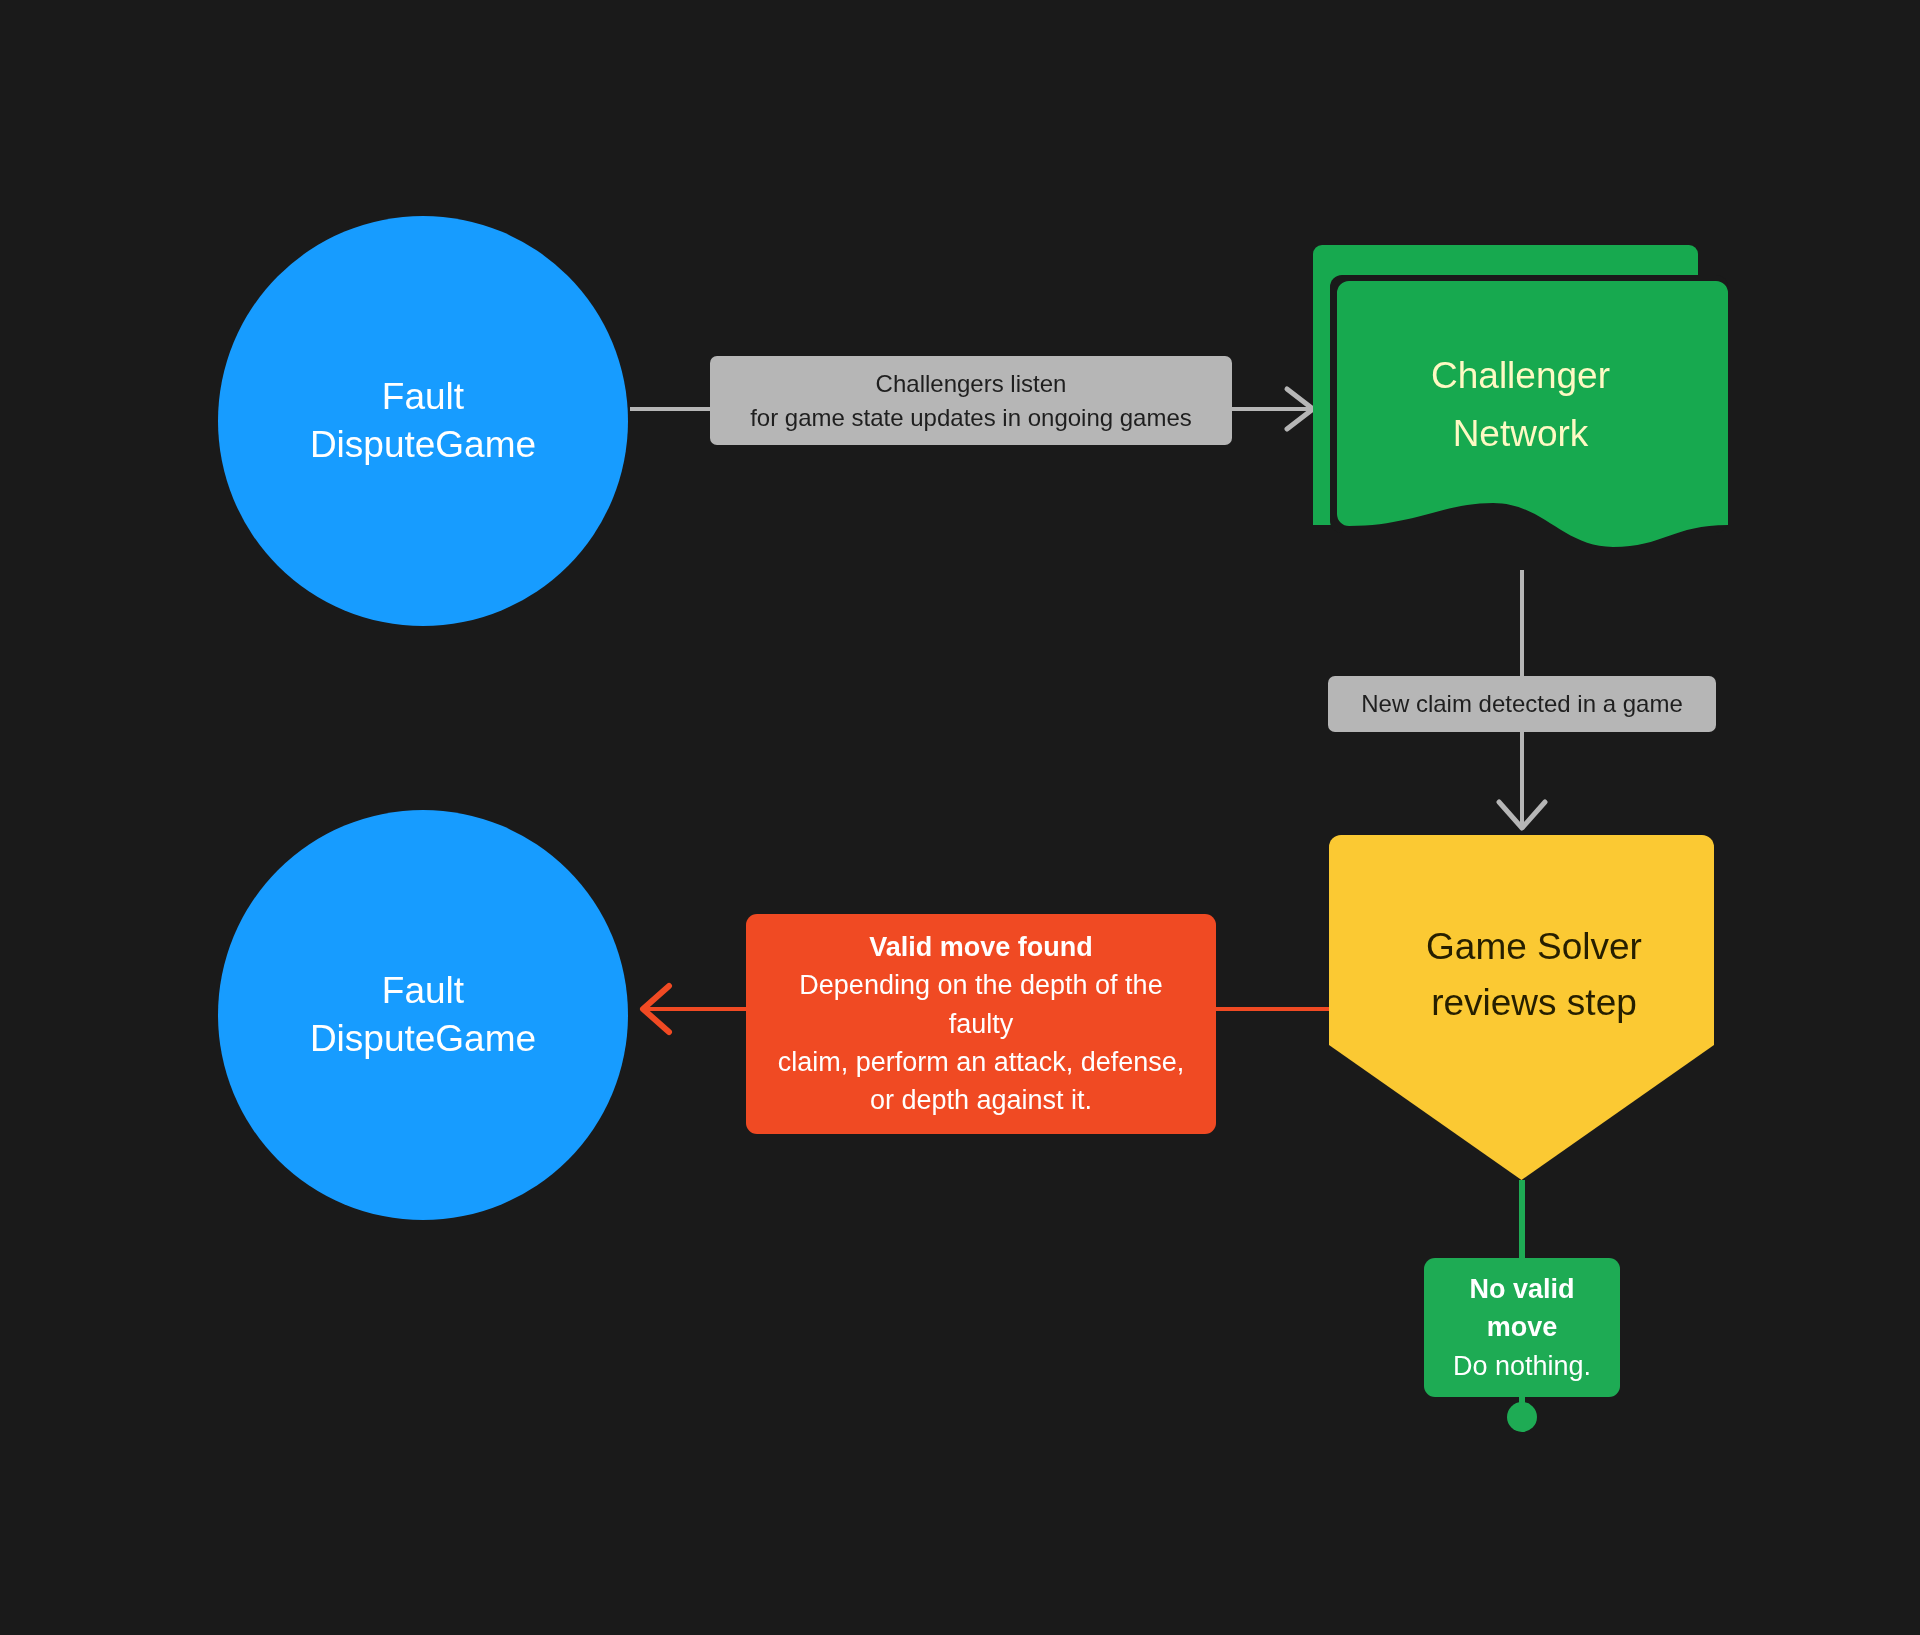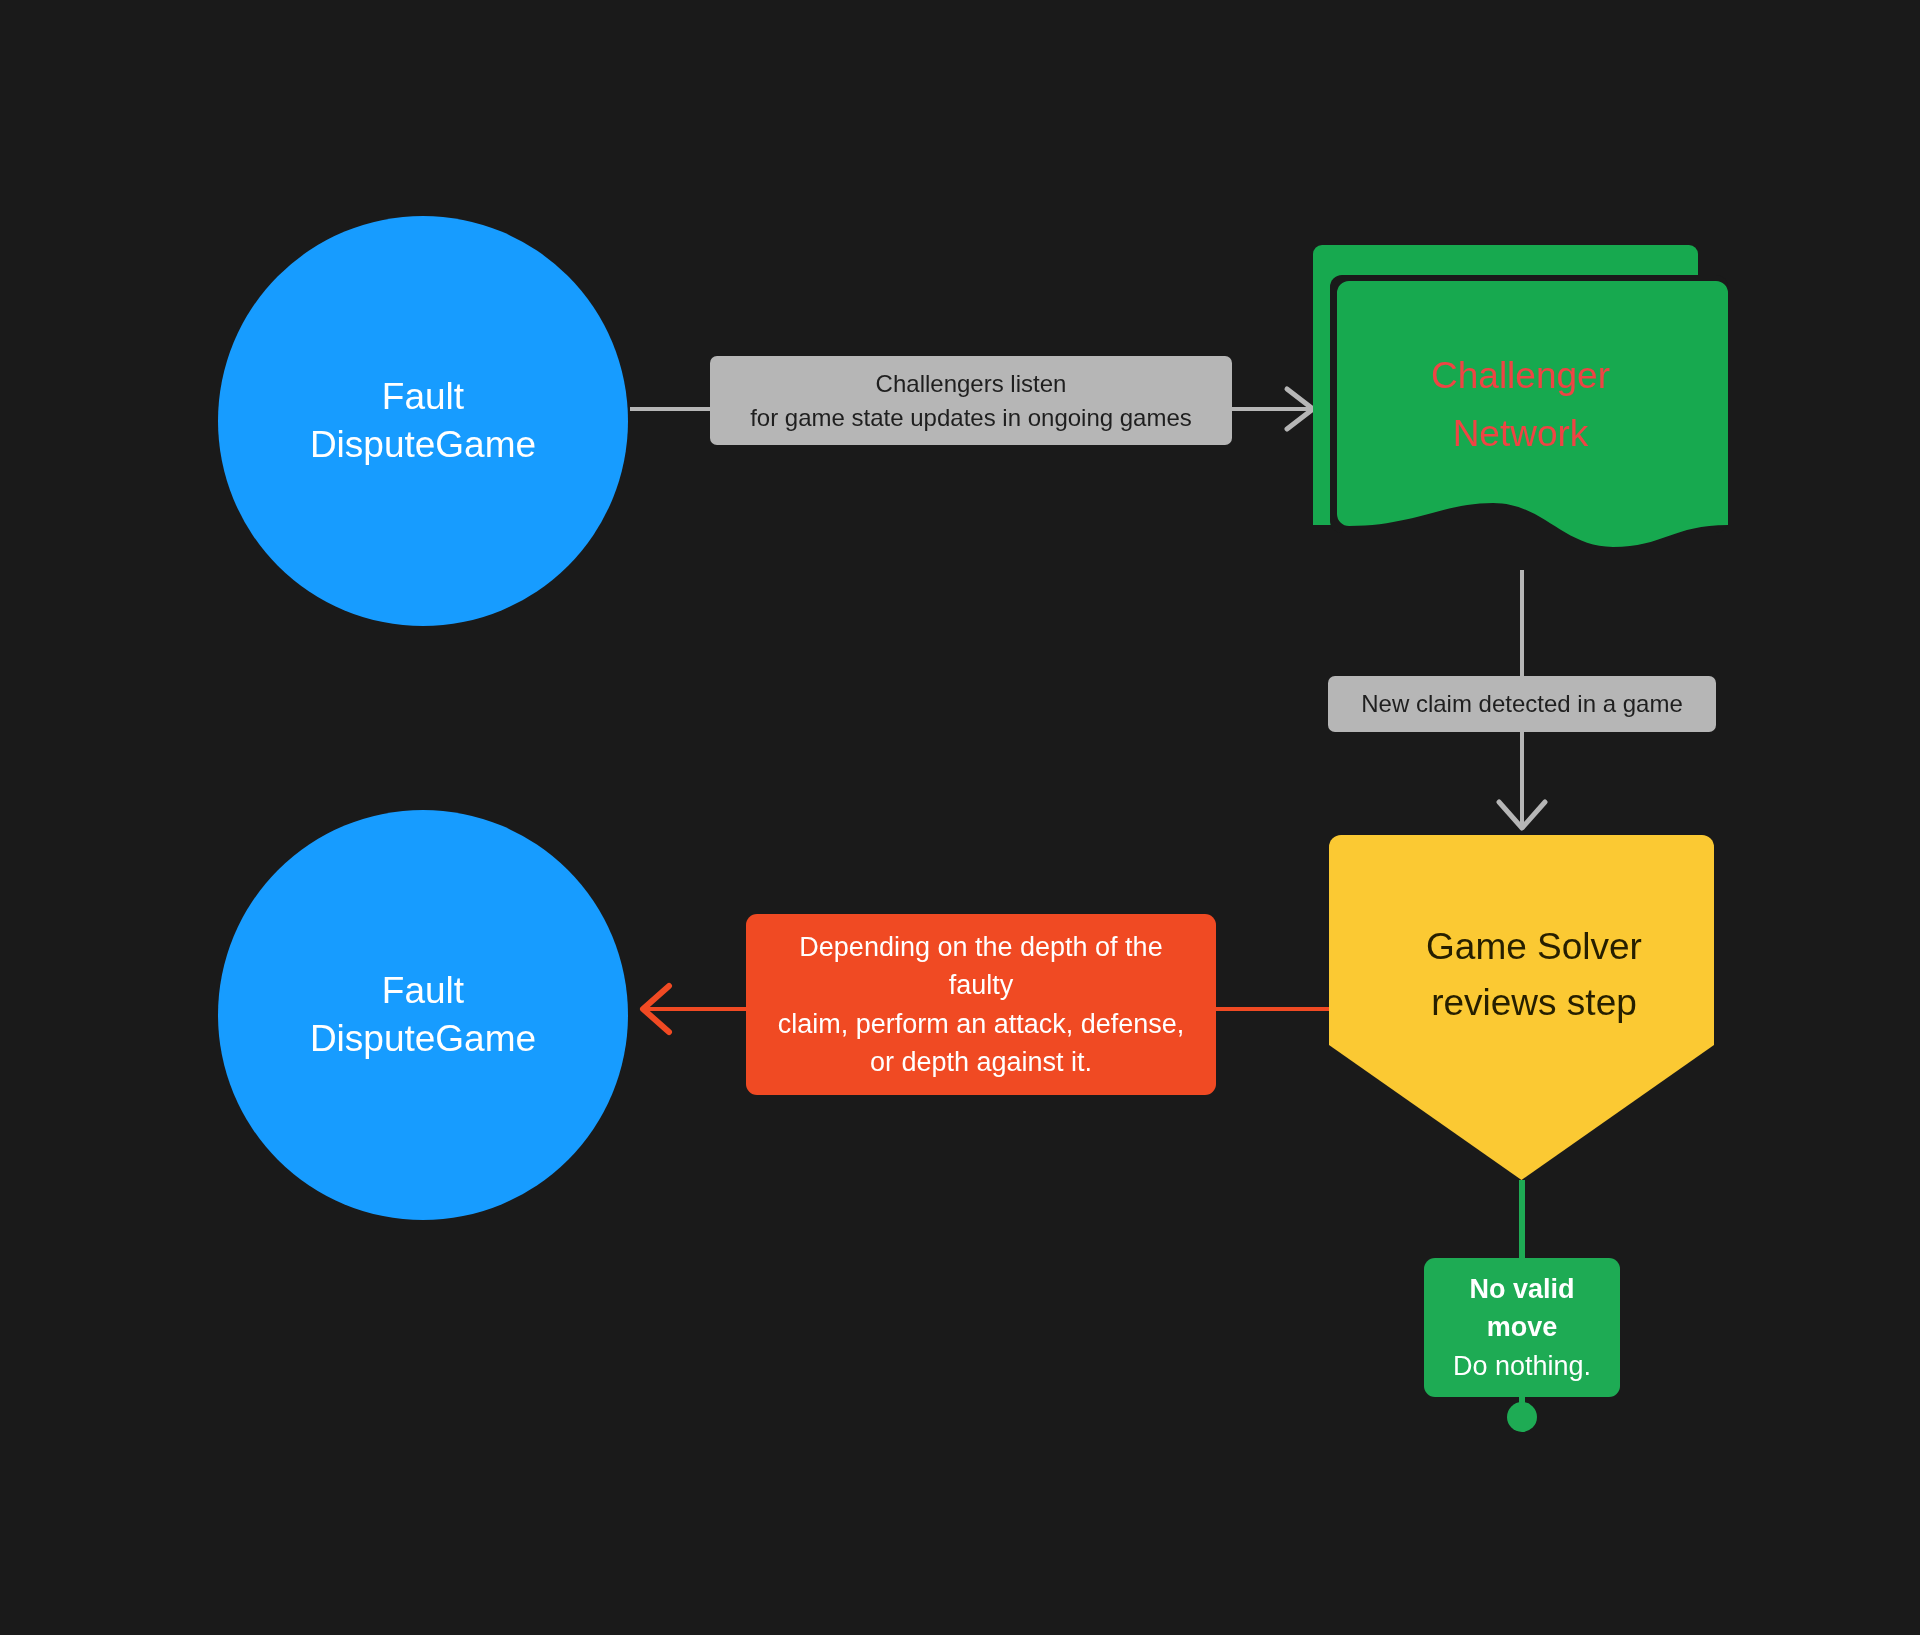--- a/index.html
+++ b/index.html
@@ -39,21 +39,21 @@
 
   .circle-node {
     border-radius: 50%;
     color: #ffffff;
     font-size: 37px;
     line-height: 1.3;
     font-weight: 400;
   }
 
   .doc-node {
-    color: #ef4444;
+    color: #fef9c3;
     font-size: 37px;
     line-height: 1.3;
     font-weight: 400;
   }
   .doc-back {
     position: absolute;
     border-radius: 9px 9px 0 0;
   }
   .doc-front-wrap {
     position: absolute;
@@ -185,20 +185,21 @@
   <div class="edge-label label-gray" style="left:697px; top:356px; width:522px;">
     <span class="lbl-line">Challengers listen</span>
     <span class="lbl-line">for game state updates in ongoing games</span>
   </div>
 
   <div class="edge-label label-gray" style="left:1315px; top:676px; width:388px;">
     <span class="lbl-line">New claim detected in a game</span>
   </div>
 
   <div class="edge-label label-red" style="left:733px; top:914px; width:470px;">
+    <span class="lbl-bold">Valid move found</span>
     <span class="lbl-line">Depending on the depth of the faulty</span>
     <span class="lbl-line">claim, perform an attack, defense,</span>
     <span class="lbl-line">or depth against it.</span>
   </div>
 
   <div class="edge-label label-green" style="left:1411px; top:1258px; width:196px;">
     <span class="lbl-bold">No valid move</span>
     <span class="lbl-line">Do nothing.</span>
   </div>
 

